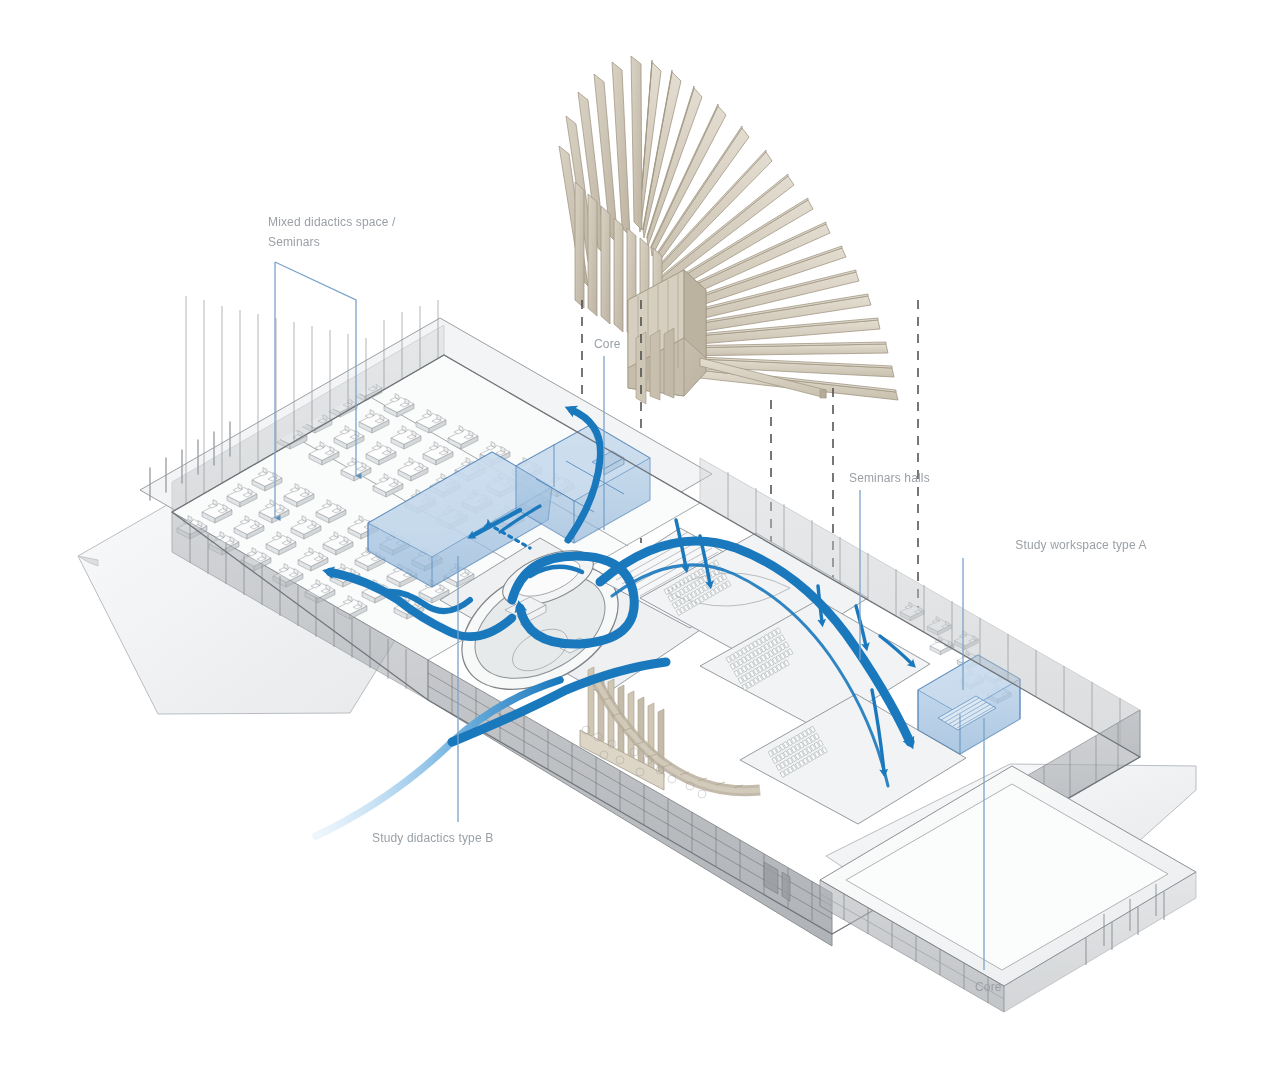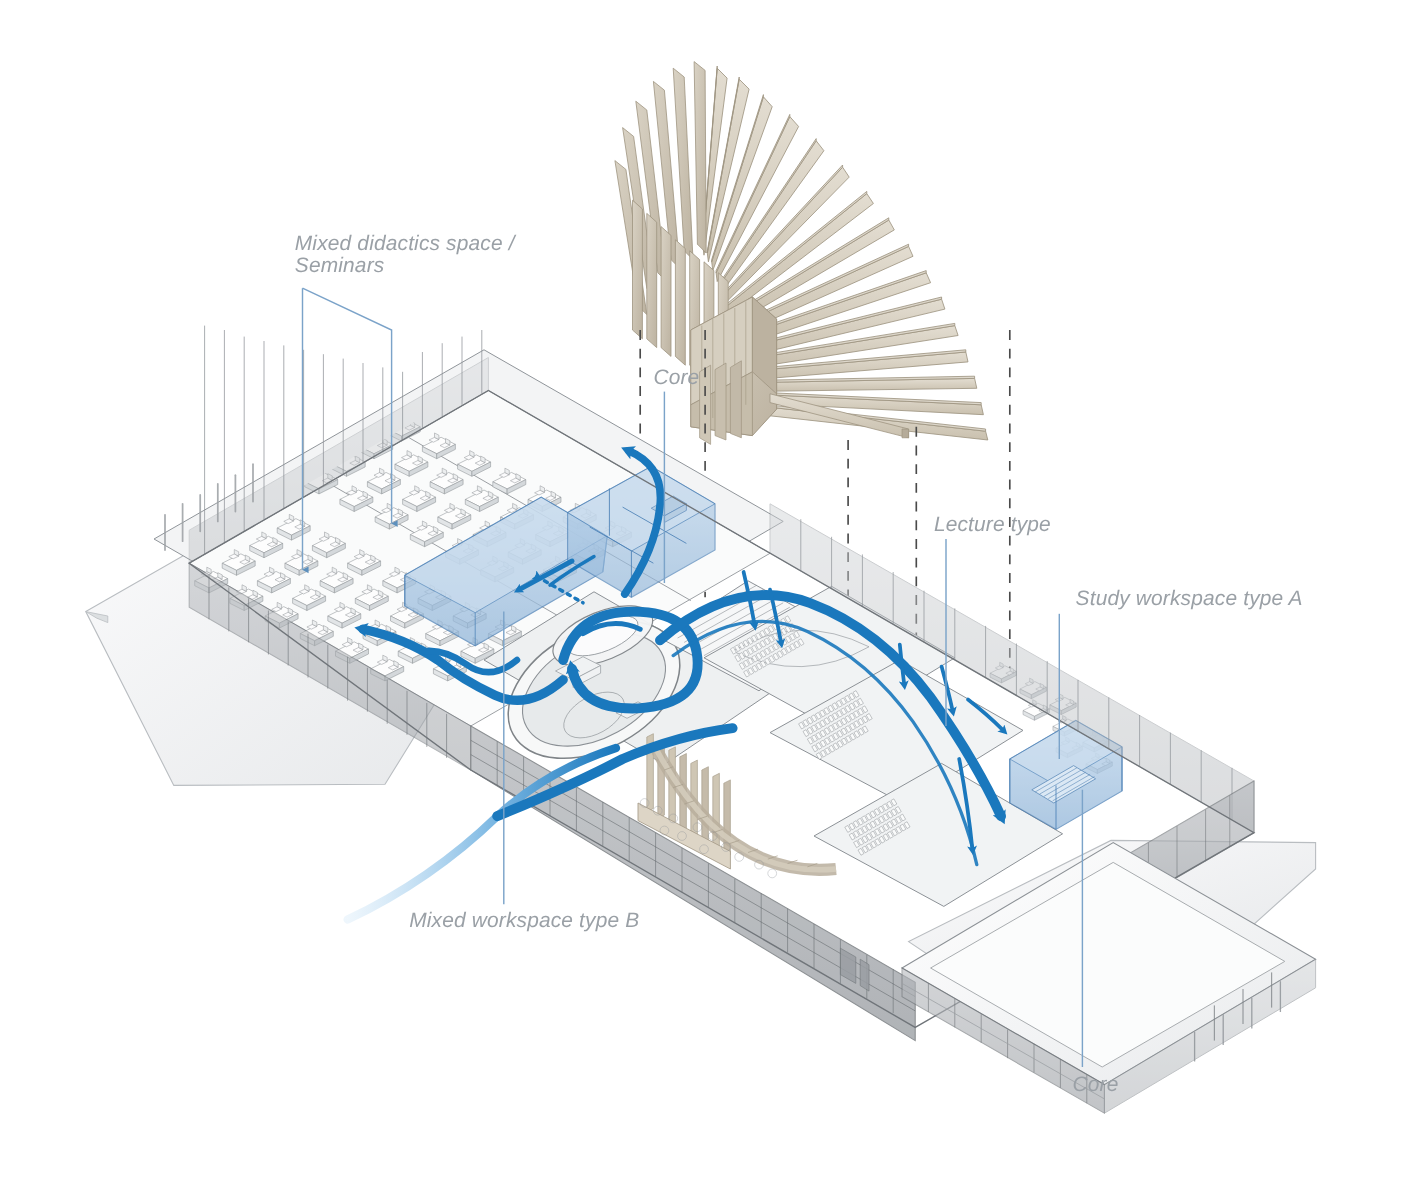--- a/index.html
+++ b/index.html
@@ -7,27 +7,26 @@
   body{
     width:1280px;height:1072px;overflow:hidden;
     font-family:"Liberation Sans", sans-serif;
     -webkit-font-smoothing:antialiased;
   }
   #stage{position:relative;width:1280px;height:1072px;background:#fff;}
   #scene{position:absolute;inset:0;}
   .lbl{
     position:absolute;
     color:#9aa0a6;
-    font-size:19px;
+    font-size:12px;
     line-height:20px;
     letter-spacing:0.15px;
     white-space:pre-line;
     font-family:"Liberation Sans", sans-serif;
     user-select:none;
-    font-style:italic;
   }
 </style>
 </head>
 <body>
 
 <div id="stage">
 
   <svg id="scene" viewBox="0 0 1280 1072" width="1280" height="1072" xmlns="http://www.w3.org/2000/svg">
     <defs>
       <linearGradient id="gTimber" x1="0" y1="0" x2="1" y2="1">
@@ -972,21 +971,21 @@
 
       <path d="M984,970 L984,718"></path>
     </g>
   </svg>
 
   <div class="lbl" style="left:268px;top:212px;width:240px;text-align:left;">Mixed didactics space /
 Seminars</div>
 
   <div class="lbl" style="left:594px;top:334px;width:80px;text-align:left;">Core</div>
 
-  <div class="lbl" style="left:849px;top:468px;width:150px;text-align:left;">Lecture type</div>
+  <div class="lbl" style="left:849px;top:468px;width:150px;text-align:left;">Seminars halls</div>
 
   <div class="lbl" style="left:956px;top:535px;width:250px;text-align:center;">Study workspace type A</div>
 
-  <div class="lbl" style="left:372px;top:828px;width:260px;text-align:left;">Mixed workspace type B</div>
+  <div class="lbl" style="left:372px;top:828px;width:260px;text-align:left;">Study didactics type B</div>
 
   <div class="lbl" style="left:975px;top:977px;width:80px;text-align:left;">Core</div>
 
 </div>
 
 </body></html>

